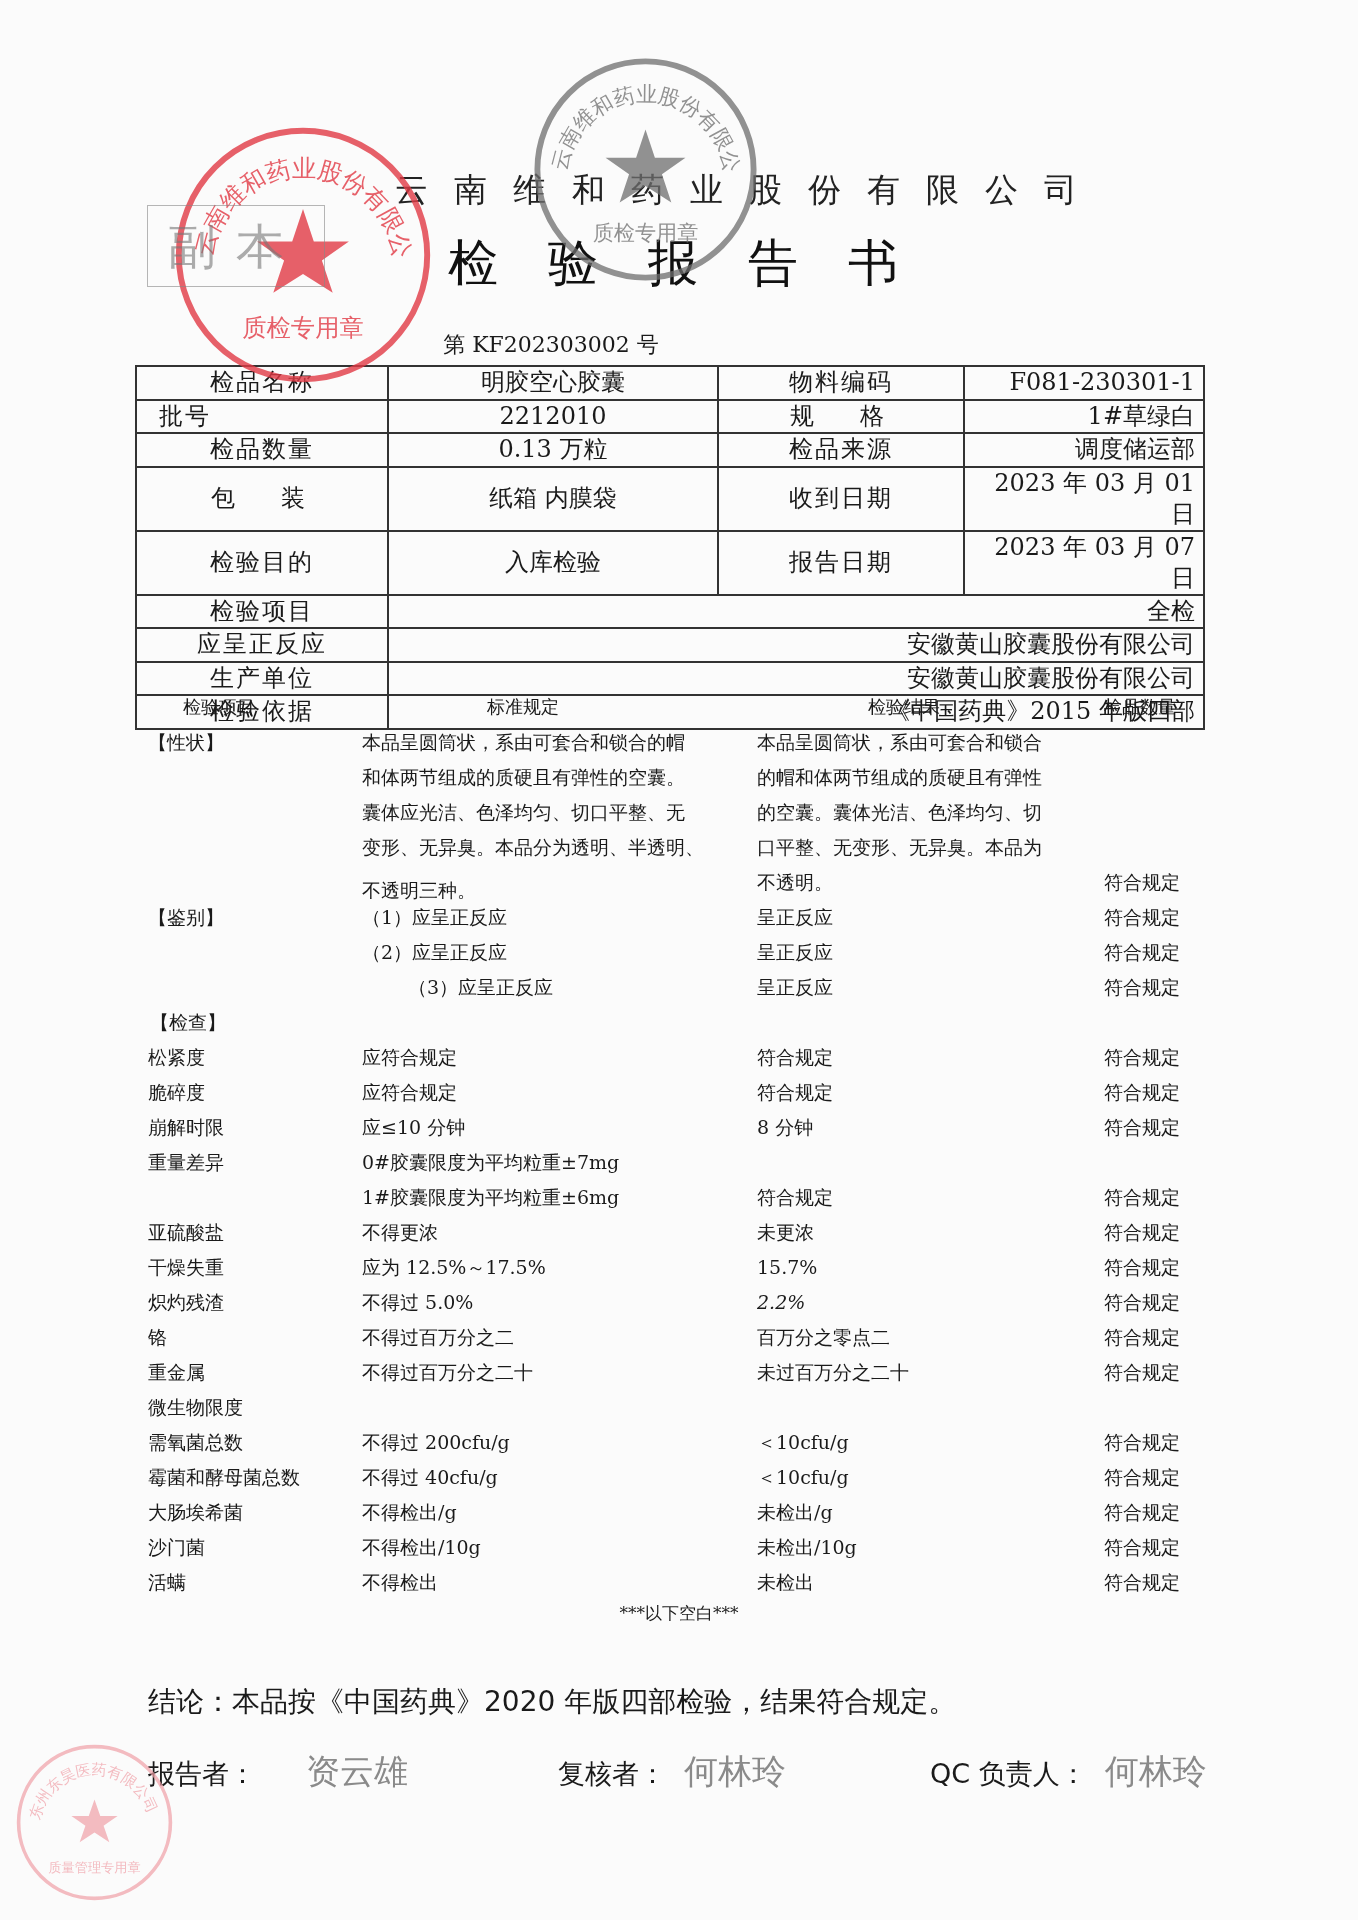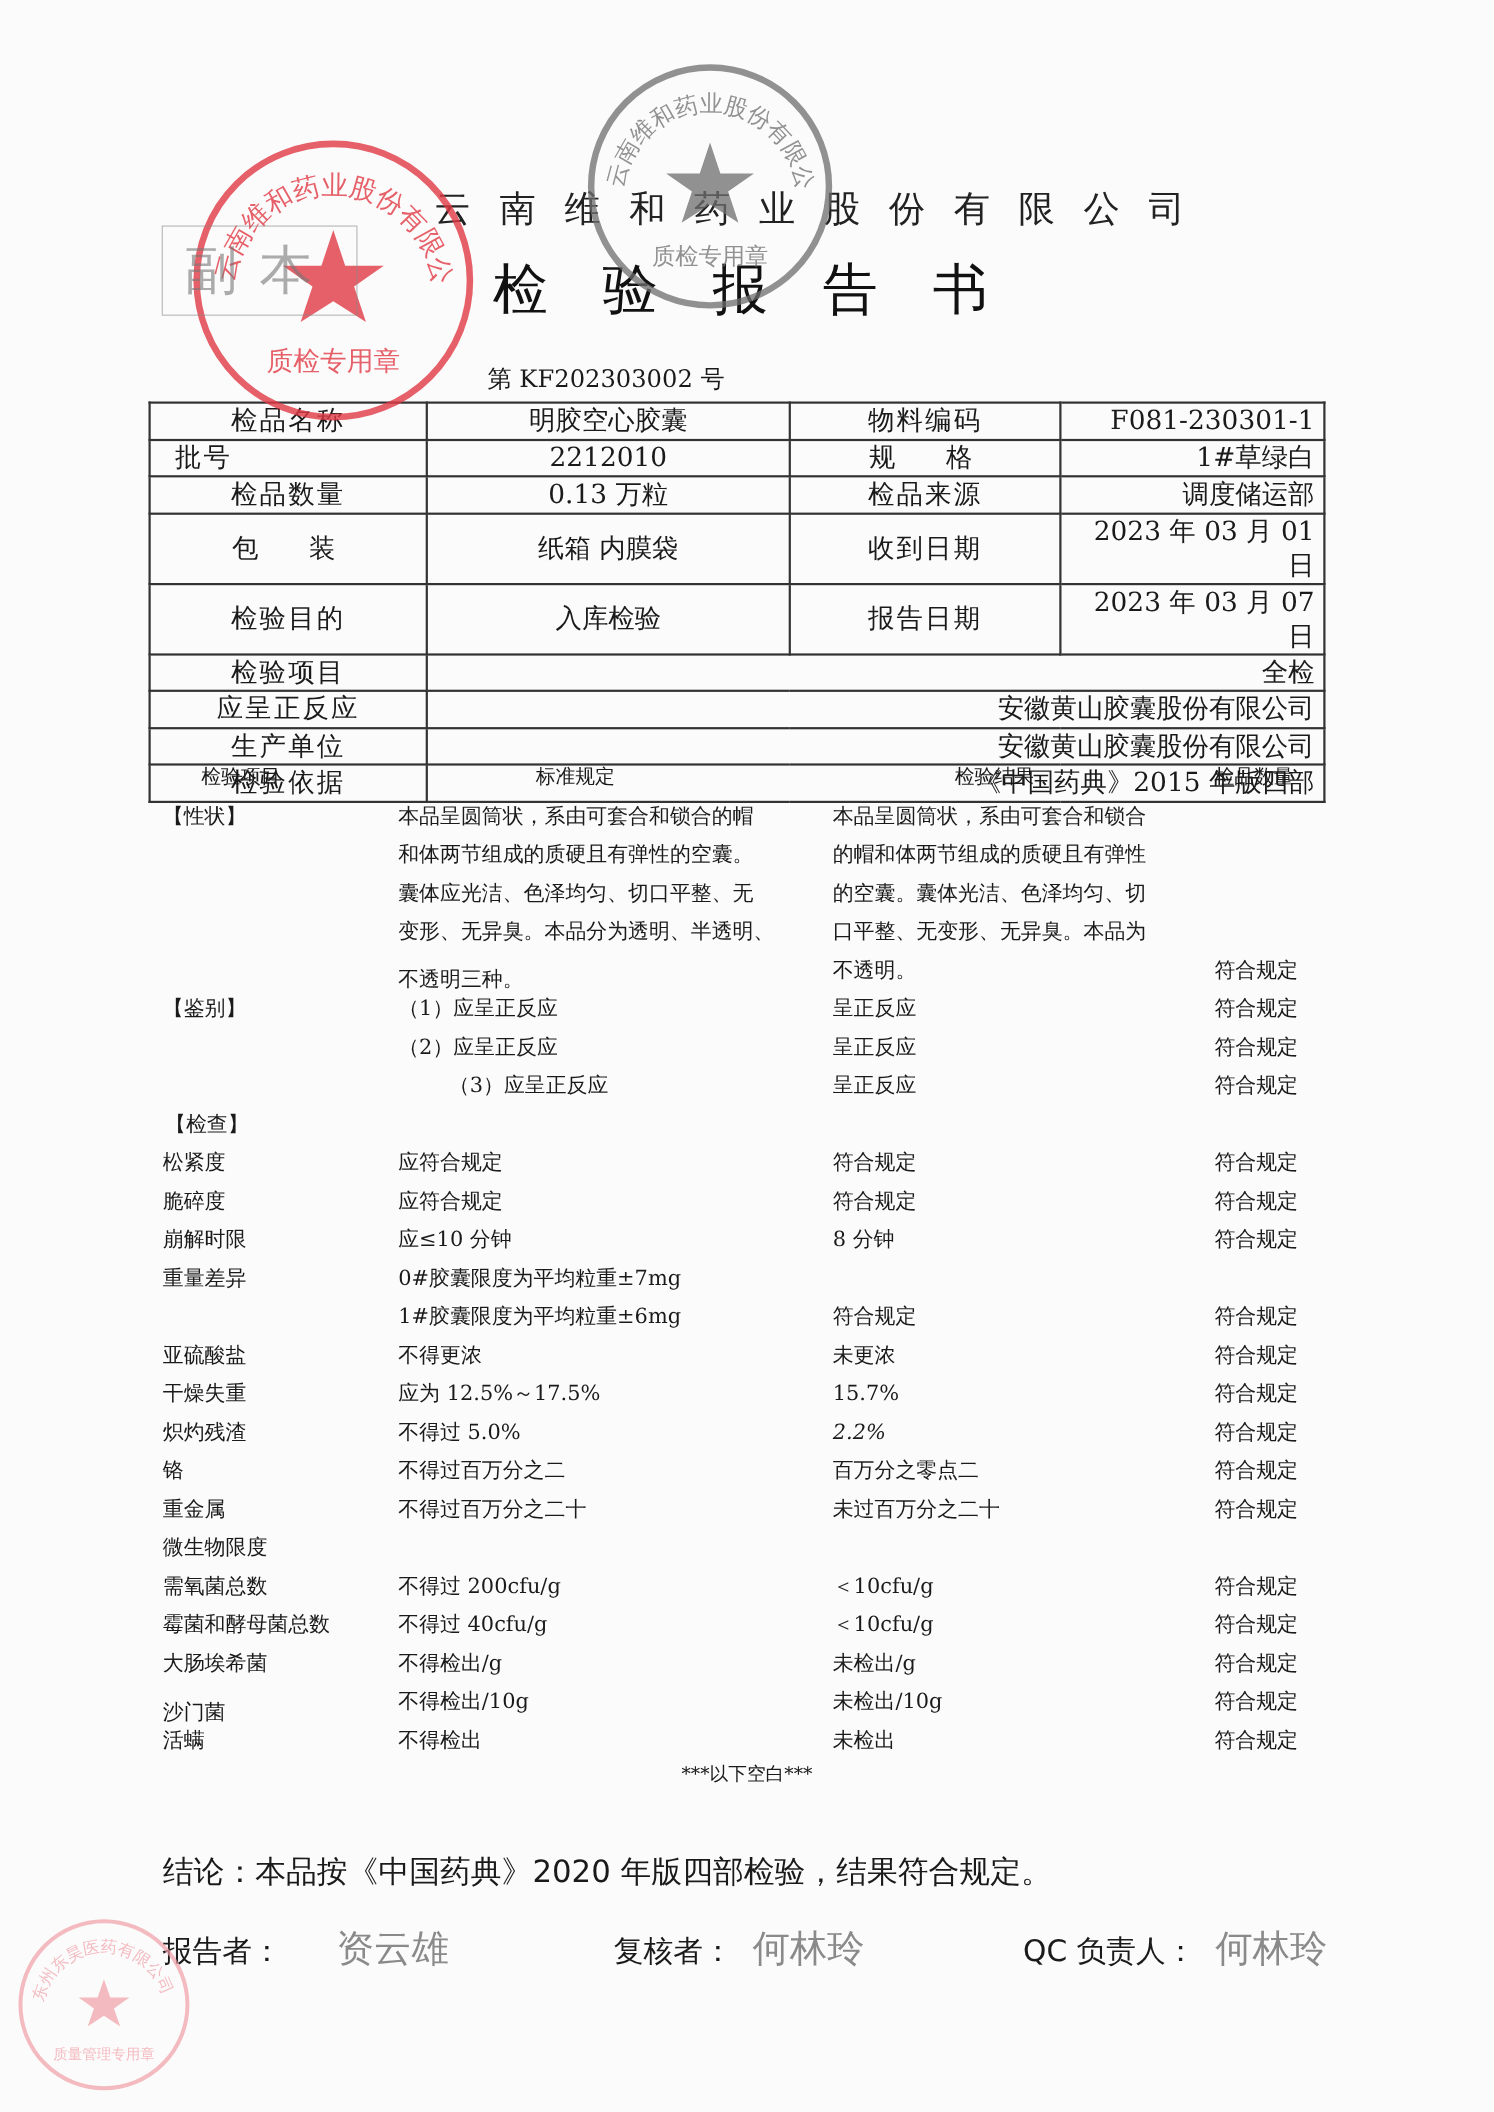--- a/index.html
+++ b/index.html
@@ -186,21 +186,21 @@
   <div class="row c1" style="top:1462px;">霉菌和酵母菌总数</div>
   <div class="row c2" style="top:1462px;">不得过 40cfu/g</div>
   <div class="row c3" style="top:1462px;">＜10cfu/g</div>
   <div class="row c4" style="top:1462px;">符合规定</div>
 
   <div class="row c1" style="top:1497px;">大肠埃希菌</div>
   <div class="row c2" style="top:1497px;">不得检出/g</div>
   <div class="row c3" style="top:1497px;">未检出/g</div>
   <div class="row c4" style="top:1497px;">符合规定</div>
 
-  <div class="row c1" style="top:1532px;margin-top:10px;">沙门菌</div>
+  <div class="row c1" style="top:1532px;">沙门菌</div>
   <div class="row c2" style="top:1532px;">不得检出/10g</div>
   <div class="row c3" style="top:1532px;">未检出/10g</div>
   <div class="row c4" style="top:1532px;">符合规定</div>
 
   <div class="row c1" style="top:1567px;">活螨</div>
   <div class="row c2" style="top:1567px;">不得检出</div>
   <div class="row c3" style="top:1567px;">未检出</div>
   <div class="row c4" style="top:1567px;">符合规定</div>
 
   <div class="row blank-note" style="top:1598px;">***以下空白***</div>

